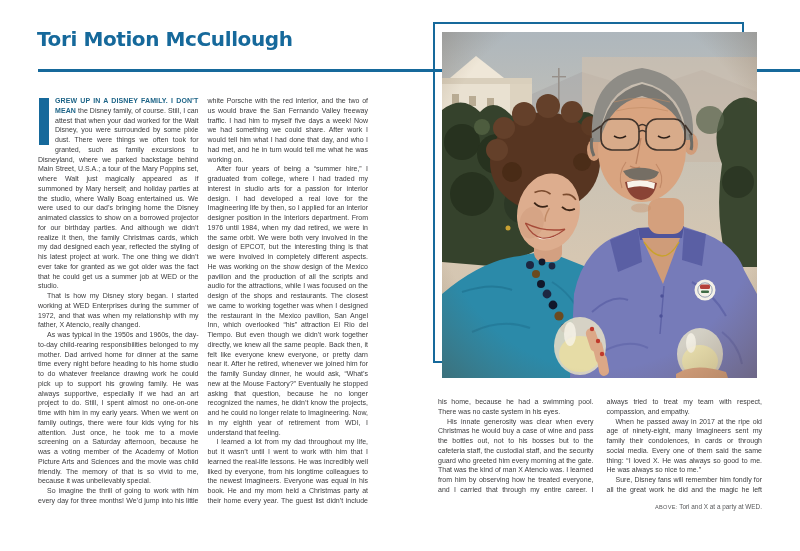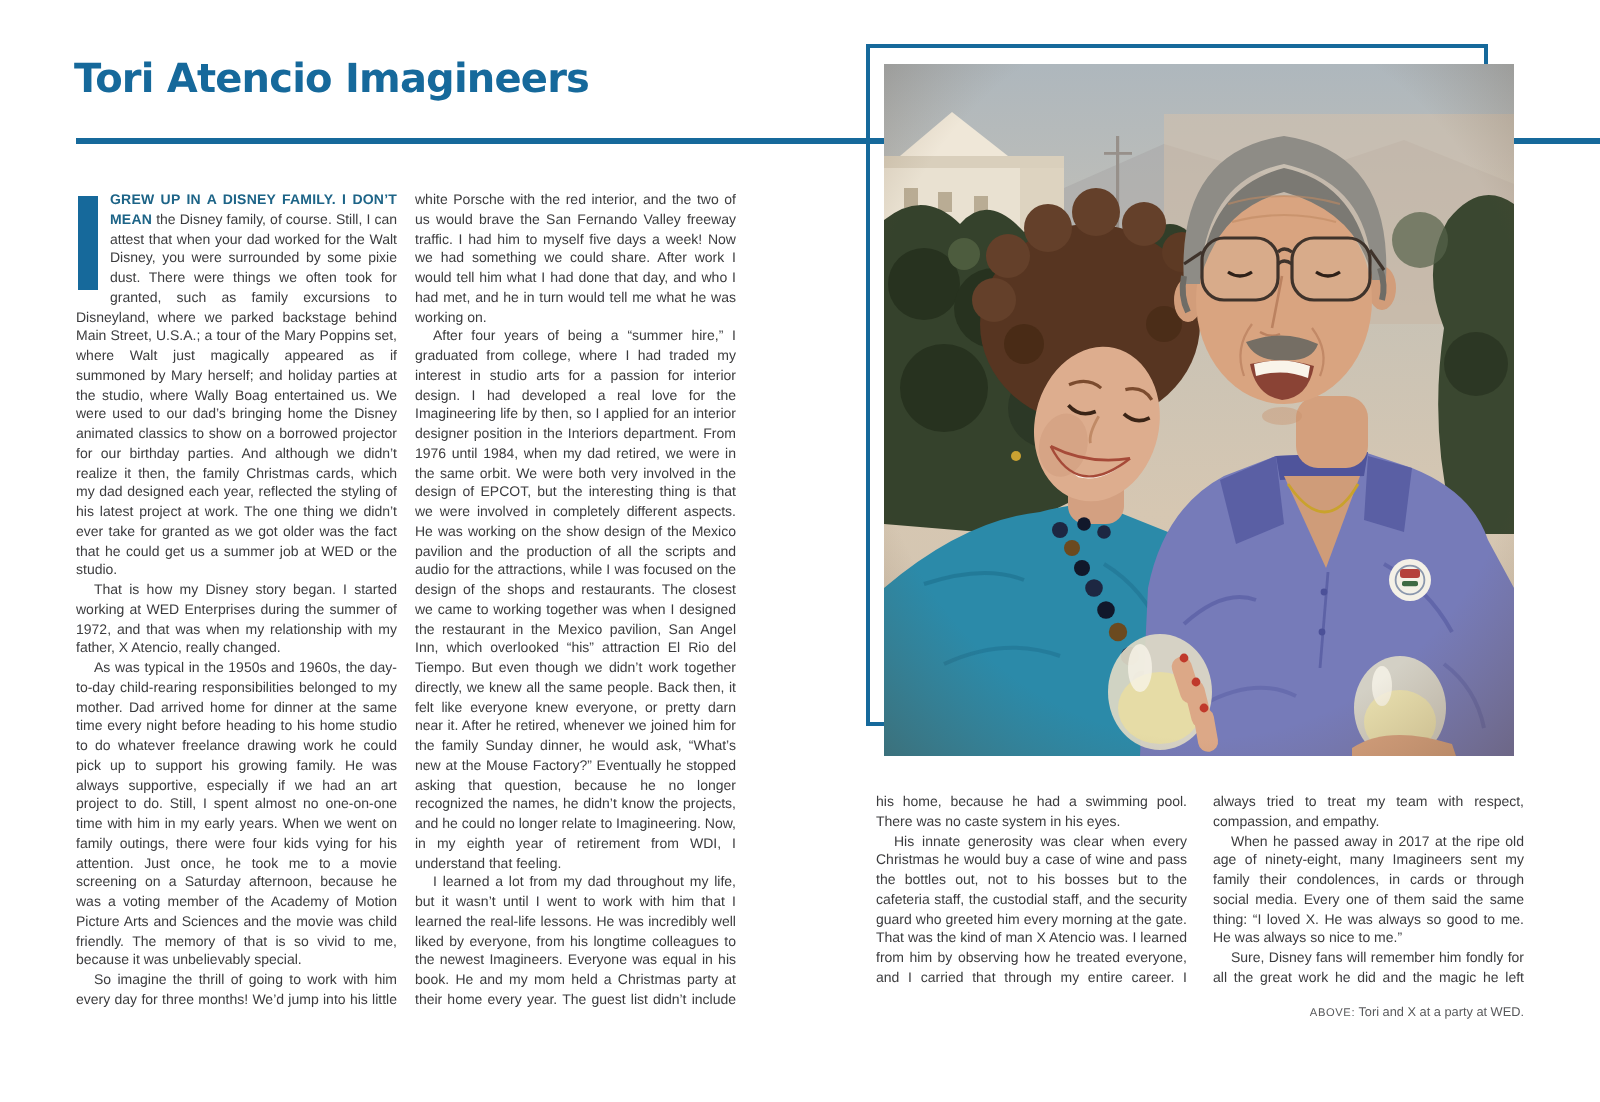--- a/index.html
+++ b/index.html
@@ -61,21 +61,21 @@
     text-align:right;font-size:6.4px;line-height:8px;
     color:var(--caption-gray);z-index:4;
   }
   .caption-label{font-size:5.6px;letter-spacing:.3px;}
 </style>
 </head>
 <body>
 
 <div class="spread">
 
-  <h1 class="page-title">Tori Atencio Imagineers</h1>
+  <h1 class="page-title">Tori Motion McCullough</h1>
 
   <div class="title-rule"></div>
 
   <div class="accent-frame"></div>
 
   <figure class="photo">
     <svg viewBox="0 0 315 346" width="315" height="346" preserveAspectRatio="none" xmlns="http://www.w3.org/2000/svg">
       <defs>
         <linearGradient id="sky" x1="0" y1="0" x2="0" y2="1">
           <stop offset="0" stop-color="#aeb7bd"></stop>

